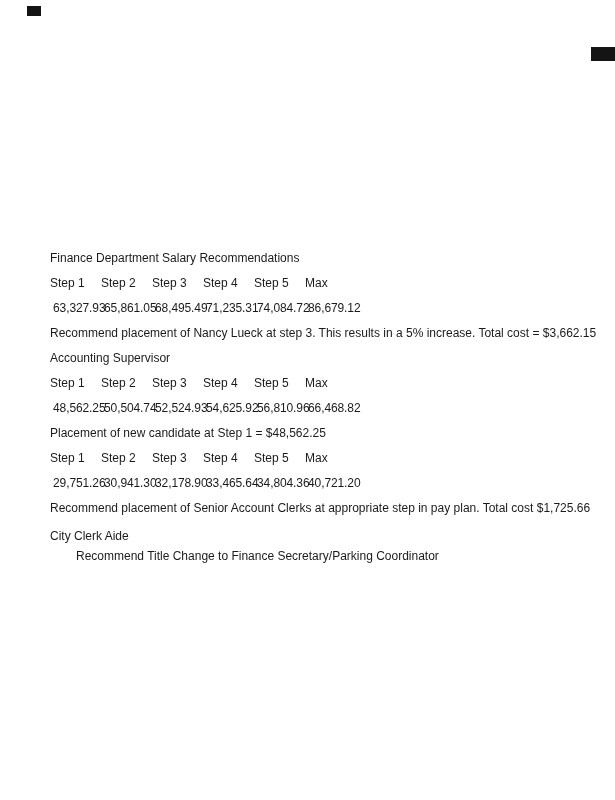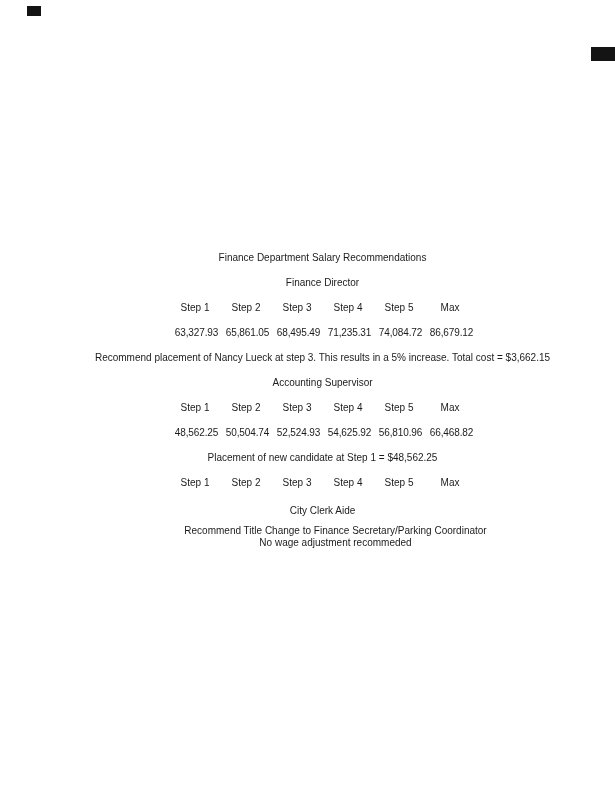--- a/index.html
+++ b/index.html
@@ -29,23 +29,22 @@
     left: 591px;
     top: 47px;
     width: 24px;
     height: 14px;
   }
   .doc-content {
     position: absolute;
     left: 50px;
     top: 252px;
     width: 545px;
-    font-size: 10px;
+    font-size: 12px;
     line-height: 12.5px;
-    text-align: center;
   }
   .line {
     margin: 0 0 12.5px 0;
     white-space: nowrap;
   }
   .bold {
     font-weight: 400;
   }
   .cols span {
     display: inline-block;
@@ -73,41 +72,43 @@
 </head>
 <body>
 
 <div class="scan-artifact top-left"></div>
 <div class="scan-artifact right-edge"></div>
 
 <div class="doc-content">
 
   <p class="line">Finance Department Salary Recommendations</p>
 
-  <p class="line">Finance Director</p>
   <p class="line cols">
     <span>Step 1</span><span>Step 2</span><span>Step 3</span><span>Step 4</span><span>Step 5</span><span>Max</span>
   </p>
   <p class="line cols values">
     <span>63,327.93</span><span>65,861.05</span><span>68,495.49</span><span>71,235.31</span><span>74,084.72</span><span>86,679.12</span>
   </p>
   <p class="line bold">Recommend placement of Nancy Lueck at step 3. This results in a 5% increase. Total cost = $3,662.15</p>
 
   <p class="line">Accounting Supervisor</p>
   <p class="line cols">
     <span>Step 1</span><span>Step 2</span><span>Step 3</span><span>Step 4</span><span>Step 5</span><span>Max</span>
   </p>
   <p class="line cols values">
     <span>48,562.25</span><span>50,504.74</span><span>52,524.93</span><span>54,625.92</span><span>56,810.96</span><span>66,468.82</span>
   </p>
   <p class="line bold">Placement of new candidate at Step 1 = $48,562.25</p>
 
   <p class="line cols">
     <span>Step 1</span><span>Step 2</span><span>Step 3</span><span>Step 4</span><span>Step 5</span><span>Max</span>
   </p>
+  <p class="line cols values">
+    <span>29,751.26</span><span>30,941.30</span><span>32,178.90</span><span>33,465.64</span><span>34,804.36</span><span>40,721.20</span>
+  </p>
+  <p class="line bold">Recommend placement of Senior Account Clerks at appropriate step in pay plan. Total cost $1,725.66</p>
 
   <p class="line closing-heading">City Clerk Aide</p>
   <div class="closing-block">
     <div class="subline">Recommend Title Change to Finance Secretary/Parking Coordinator</div>
-    <div class="subline">No wage adjustment recommeded</div>
   </div>
 
 </div>
 
 </body></html>

